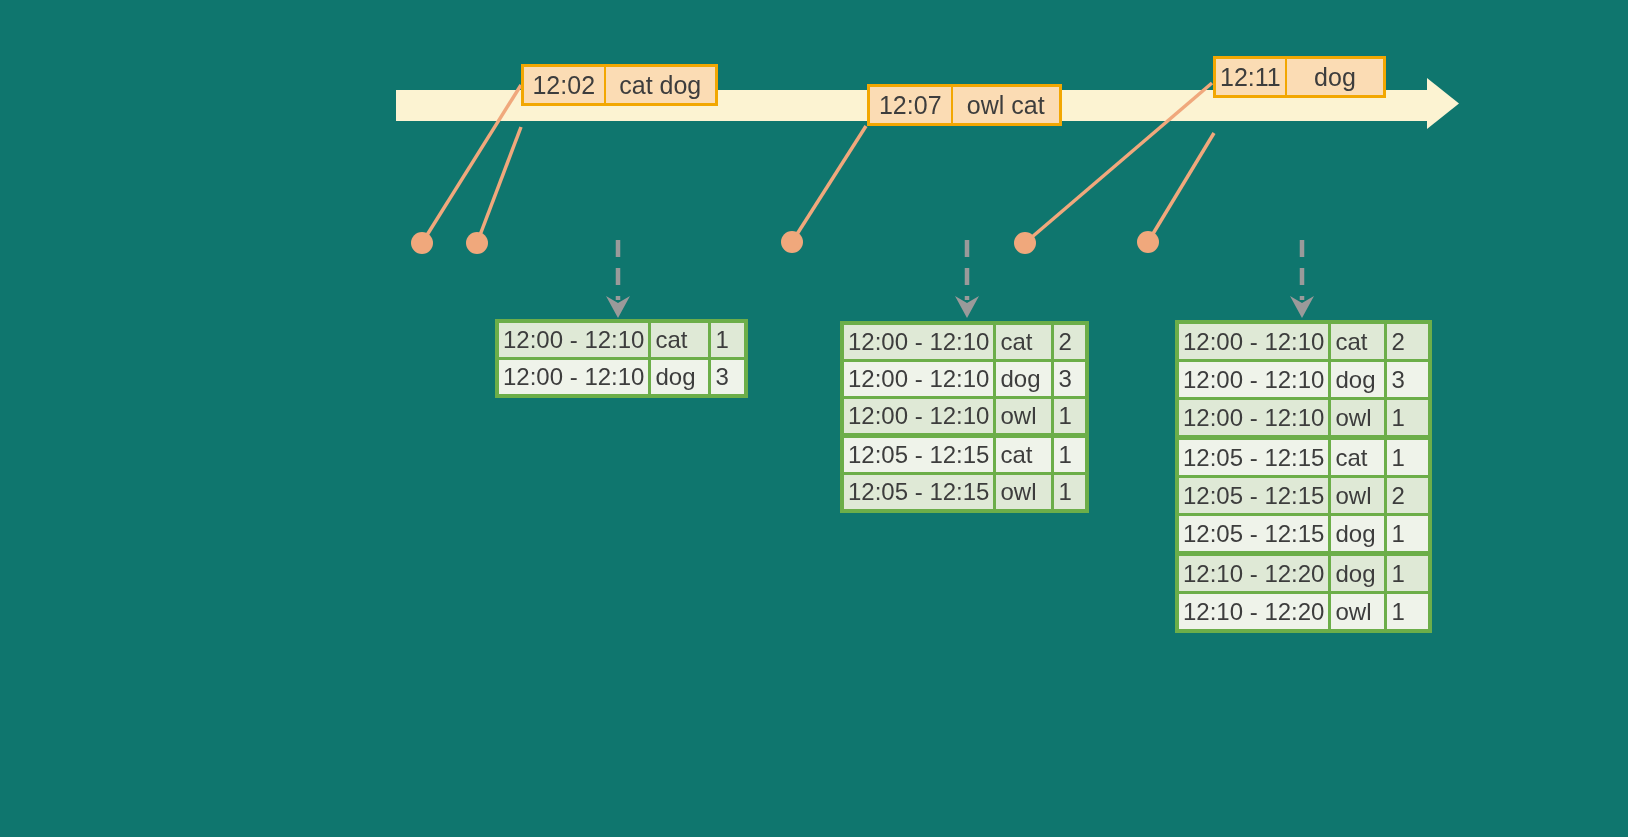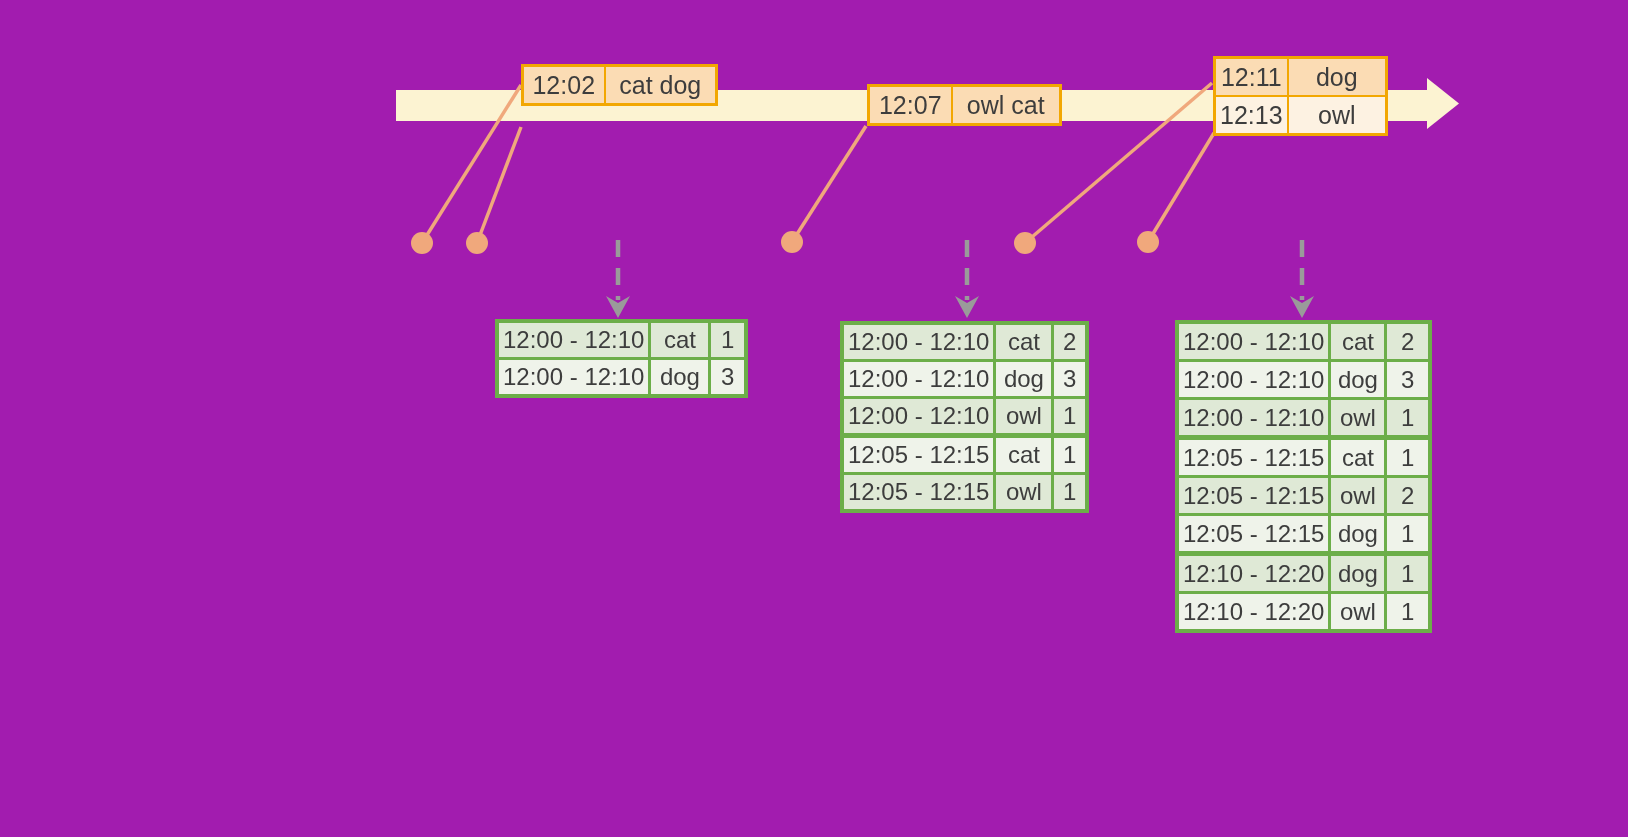--- a/index.html
+++ b/index.html
@@ -1,19 +1,19 @@
 <!DOCTYPE html>
 <html><head>
 <meta charset="utf-8">
 <style>
   html,body{margin:0;padding:0;background:#000;}
   .canvas{
     position:relative;
     width:1628px;height:837px;
-    background:#a21caf;
+    background:#0f766e;
     overflow:hidden;
     font-family:"Liberation Sans", sans-serif;
     color:#3d3d3d;
   }
   svg.layer{position:absolute;left:0;top:0;}
 
   
   table.event-table{
     position:absolute;
     border-collapse:collapse;
@@ -41,21 +41,20 @@
     position:absolute;
     border-collapse:collapse;
     table-layout:fixed;
     border:4px solid #6cae49;
     font-size:24px;
   }
   table.result-table td{
     border:3px solid #6cae49;
     height:34px;
     padding:0 4px;
-    text-align:center;
     vertical-align:middle;
     white-space:nowrap;
     overflow:hidden;
   }
   table.result-table tr:nth-child(odd) td{background:#dfe9d6;}
   table.result-table tr:nth-child(even) td{background:#eff3ea;}
   table.result-table tr.group-start td{border-top:5px solid #6cae49;}
   #result-table-1{left:495px;top:319px;}
   #result-table-2{left:840px;top:321px;}
   #result-table-3{left:1175px;top:320px;}
@@ -128,24 +127,20 @@
   <table class="event-table" id="event-table-3">
     <colgroup>
         <col style="width:71px">
         <col style="width:99px">
       </colgroup>
     <tbody>
         <tr>
       <td>12:11</td>
       <td>dog</td>
     </tr>
-    <tr>
-      <td>12:13</td>
-      <td>owl</td>
-    </tr>
   </tbody>
     </table>
 
   <table class="result-table" id="result-table-1">
     <colgroup>
         <col style="width:140px">
         <col style="width:60px">
         <col style="width:36px">
       </colgroup>
     <tbody>

